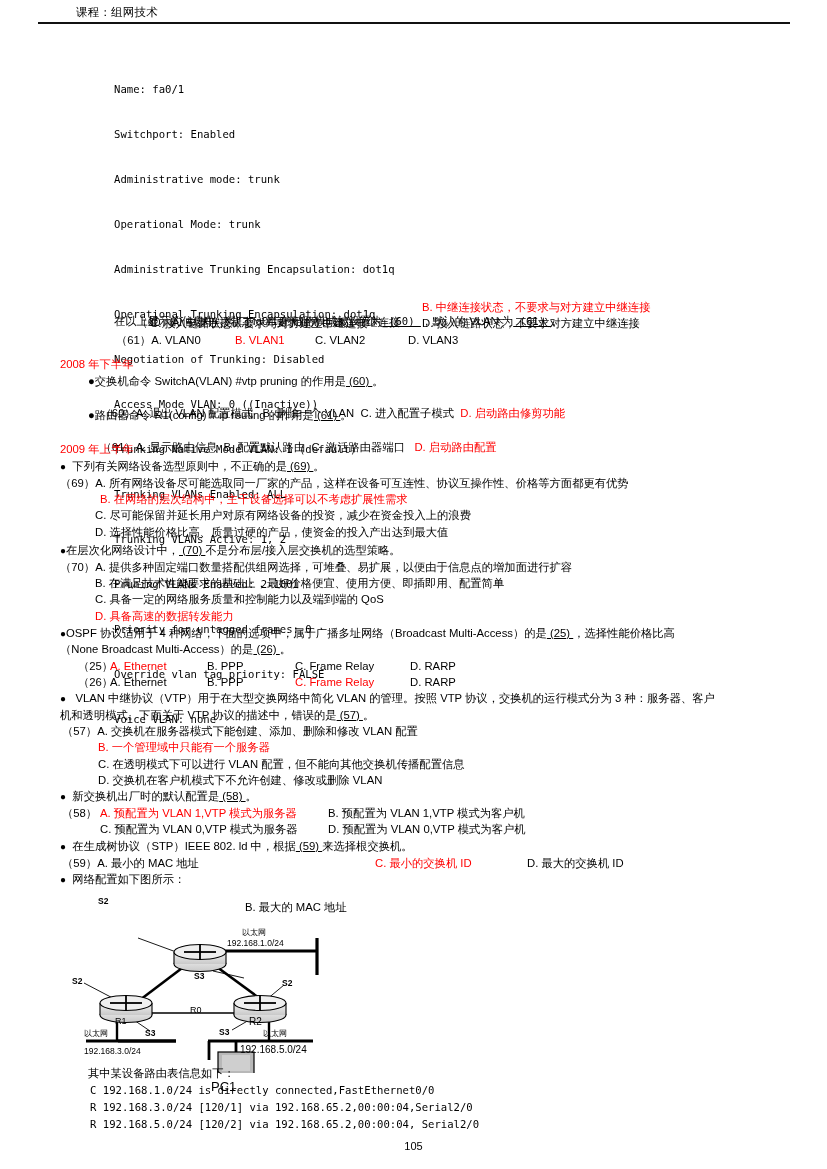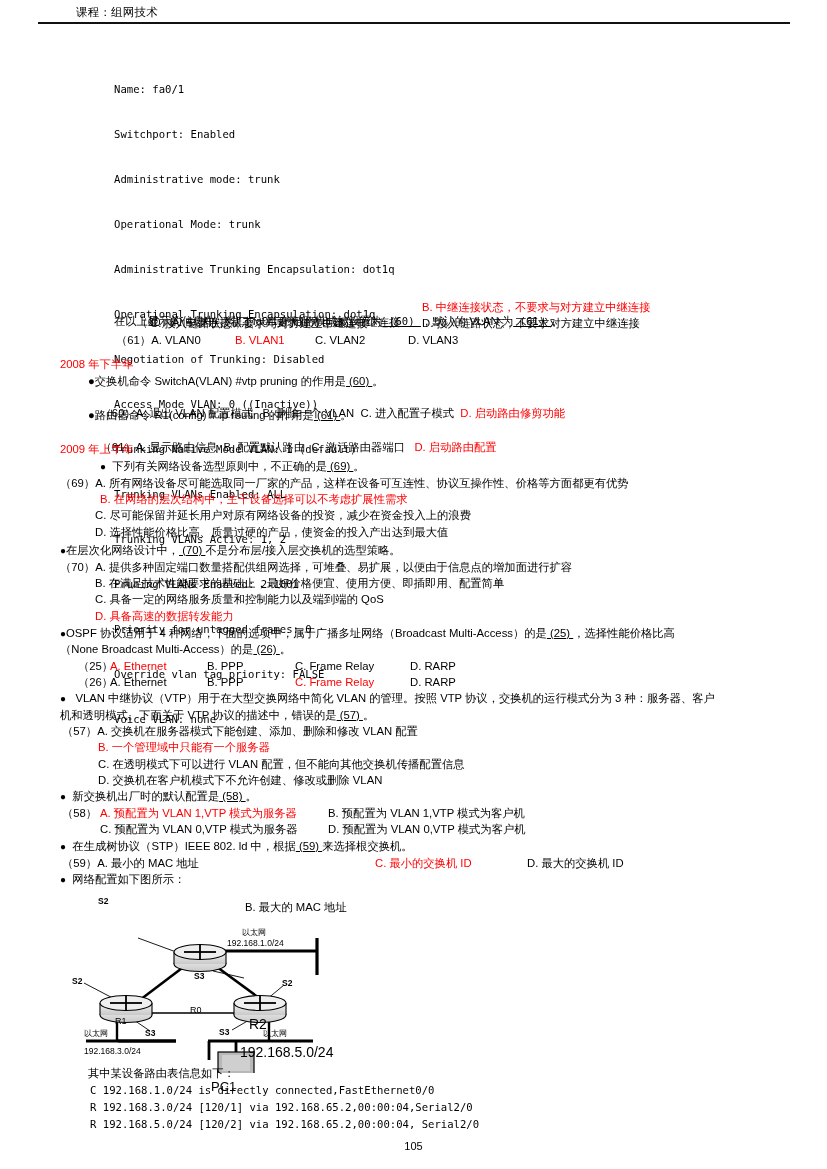--- a/index.html
+++ b/index.html
@@ -153,21 +153,21 @@
   </div>
 
   <div class="blk cn" style="left:88px; top:408px;"><span>●路由器命令 R1(config) # ip routing 的作用是</span><span class="u"> (61) </span><span>。</span></div>
 
   <div class="blk cn" style="left:88px; top:425px;">
     <span>（61）A. 显示路由信息</span><span>  </span><span>B. 配置默认路由</span><span>  </span><span>C. 激活路由器端口</span><span>   </span><span class="red">D. 启动路由配置</span>
   </div>
 
   <div class="blk year" style="left:60px; top:442px;">2009 年上半年</div>
 
-  <div class="blk cn" style="left:60px; top:459px;margin-left:40px;"><span class="bullet">●</span><span>  </span><span>下列有关网络设备选型原则中，不正确的是</span><span class="u"> (69) </span><span>。</span></div>
+  <div class="blk cn" style="left:60px; top:459px;"><span class="bullet">●</span><span>  </span><span>下列有关网络设备选型原则中，不正确的是</span><span class="u"> (69) </span><span>。</span></div>
 
   <div class="blk cn" style="left:60px; top:476px;">（69）A. 所有网络设备尽可能选取同一厂家的产品，这样在设备可互连性、协议互操作性、价格等方面都更有优势</div>
   <div class="blk cn red" style="left:100px; top:492px;">B. 在网络的层次结构中，主干设备选择可以不考虑扩展性需求</div>
   <div class="blk cn" style="left:95px; top:508px;">C. 尽可能保留并延长用户对原有网络设备的投资，减少在资金投入上的浪费</div>
   <div class="blk cn" style="left:95px; top:525px;">D. 选择性能价格比高、质量过硬的产品，使资金的投入产出达到最大值</div>
 
   <div class="blk cn" style="left:60px; top:543px;"><span class="bullet">●</span><span>在层次化网络设计中，</span><span class="u"> (70) </span><span>不是分布层/接入层交换机的选型策略。</span></div>
 
   <div class="blk cn" style="left:60px; top:560px;">（70）A. 提供多种固定端口数量搭配供组网选择，可堆叠、易扩展，以便由于信息点的增加面进行扩容</div>
   <div class="blk cn" style="left:95px; top:576px;">B. 在满足技术性能要求的基础上，最好价格便宜、使用方便、即插即用、配置简单</div>
@@ -291,30 +291,30 @@
     <div style="position:absolute; left:38px; top:18px; font-size:8.5px; font-weight:bold;">S2</div>
     <div style="position:absolute; left:134px; top:93px; font-size:8.5px; font-weight:bold;">S3</div>
     <div style="position:absolute; left:130px; top:88px; font-size:9px;margin-top:39px;">R0</div>
 
     <div style="position:absolute; left:12px; top:98px; font-size:8.5px; font-weight:bold;">S2</div>
     <div style="position:absolute; left:85px; top:150px; font-size:8.5px; font-weight:bold;">S3</div>
     <div style="position:absolute; left:55px; top:138px; font-size:9px;">R1</div>
 
     <div style="position:absolute; left:222px; top:100px; font-size:8.5px; font-weight:bold;">S2</div>
     <div style="position:absolute; left:159px; top:149px; font-size:8.5px; font-weight:bold;">S3</div>
-    <div style="position:absolute; left:189px; top:138px; font-size:14px;">R2</div>
+    <div style="position:absolute; left:189px; top:138px; font-size:10px;">R2</div>
 
     <div style="position:absolute; left:182px; top:49px; font-size:8px;">以太网</div>
     <div style="position:absolute; left:167px; top:60px; font-size:8.5px;">192.168.1.0/24</div>
 
     <div style="position:absolute; left:24px; top:150px; font-size:8px;">以太网</div>
     <div style="position:absolute; left:24px; top:168px; font-size:8.5px;">192.168.3.0/24</div>
 
     <div style="position:absolute; left:203px; top:150px; font-size:8px;">以太网</div>
-    <div style="position:absolute; left:180px; top:166px; font-size:14px;">192.168.5.0/24</div>
+    <div style="position:absolute; left:180px; top:166px; font-size:10px;">192.168.5.0/24</div>
 
     <div style="position:absolute; left:151px; top:201px; font-size:13px;">PC1</div>
   </div>
 
   <div class="blk cn" style="left:88px; top:1066px;">其中某设备路由表信息如下：</div>
   <div class="blk mono" style="left:90px; top:1083px;">C 192.168.1.0/24 is directly connected,FastEthernet0/0</div>
   <div class="blk mono" style="left:90px; top:1100px;">R 192.168.3.0/24 [120/1] via 192.168.65.2,00:00:04,Serial2/0</div>
   <div class="blk mono" style="left:90px; top:1117px;">R 192.168.5.0/24 [120/2] via 192.168.65.2,00:00:04, Serial2/0</div>
 
   <div class="pagenum">105</div>

